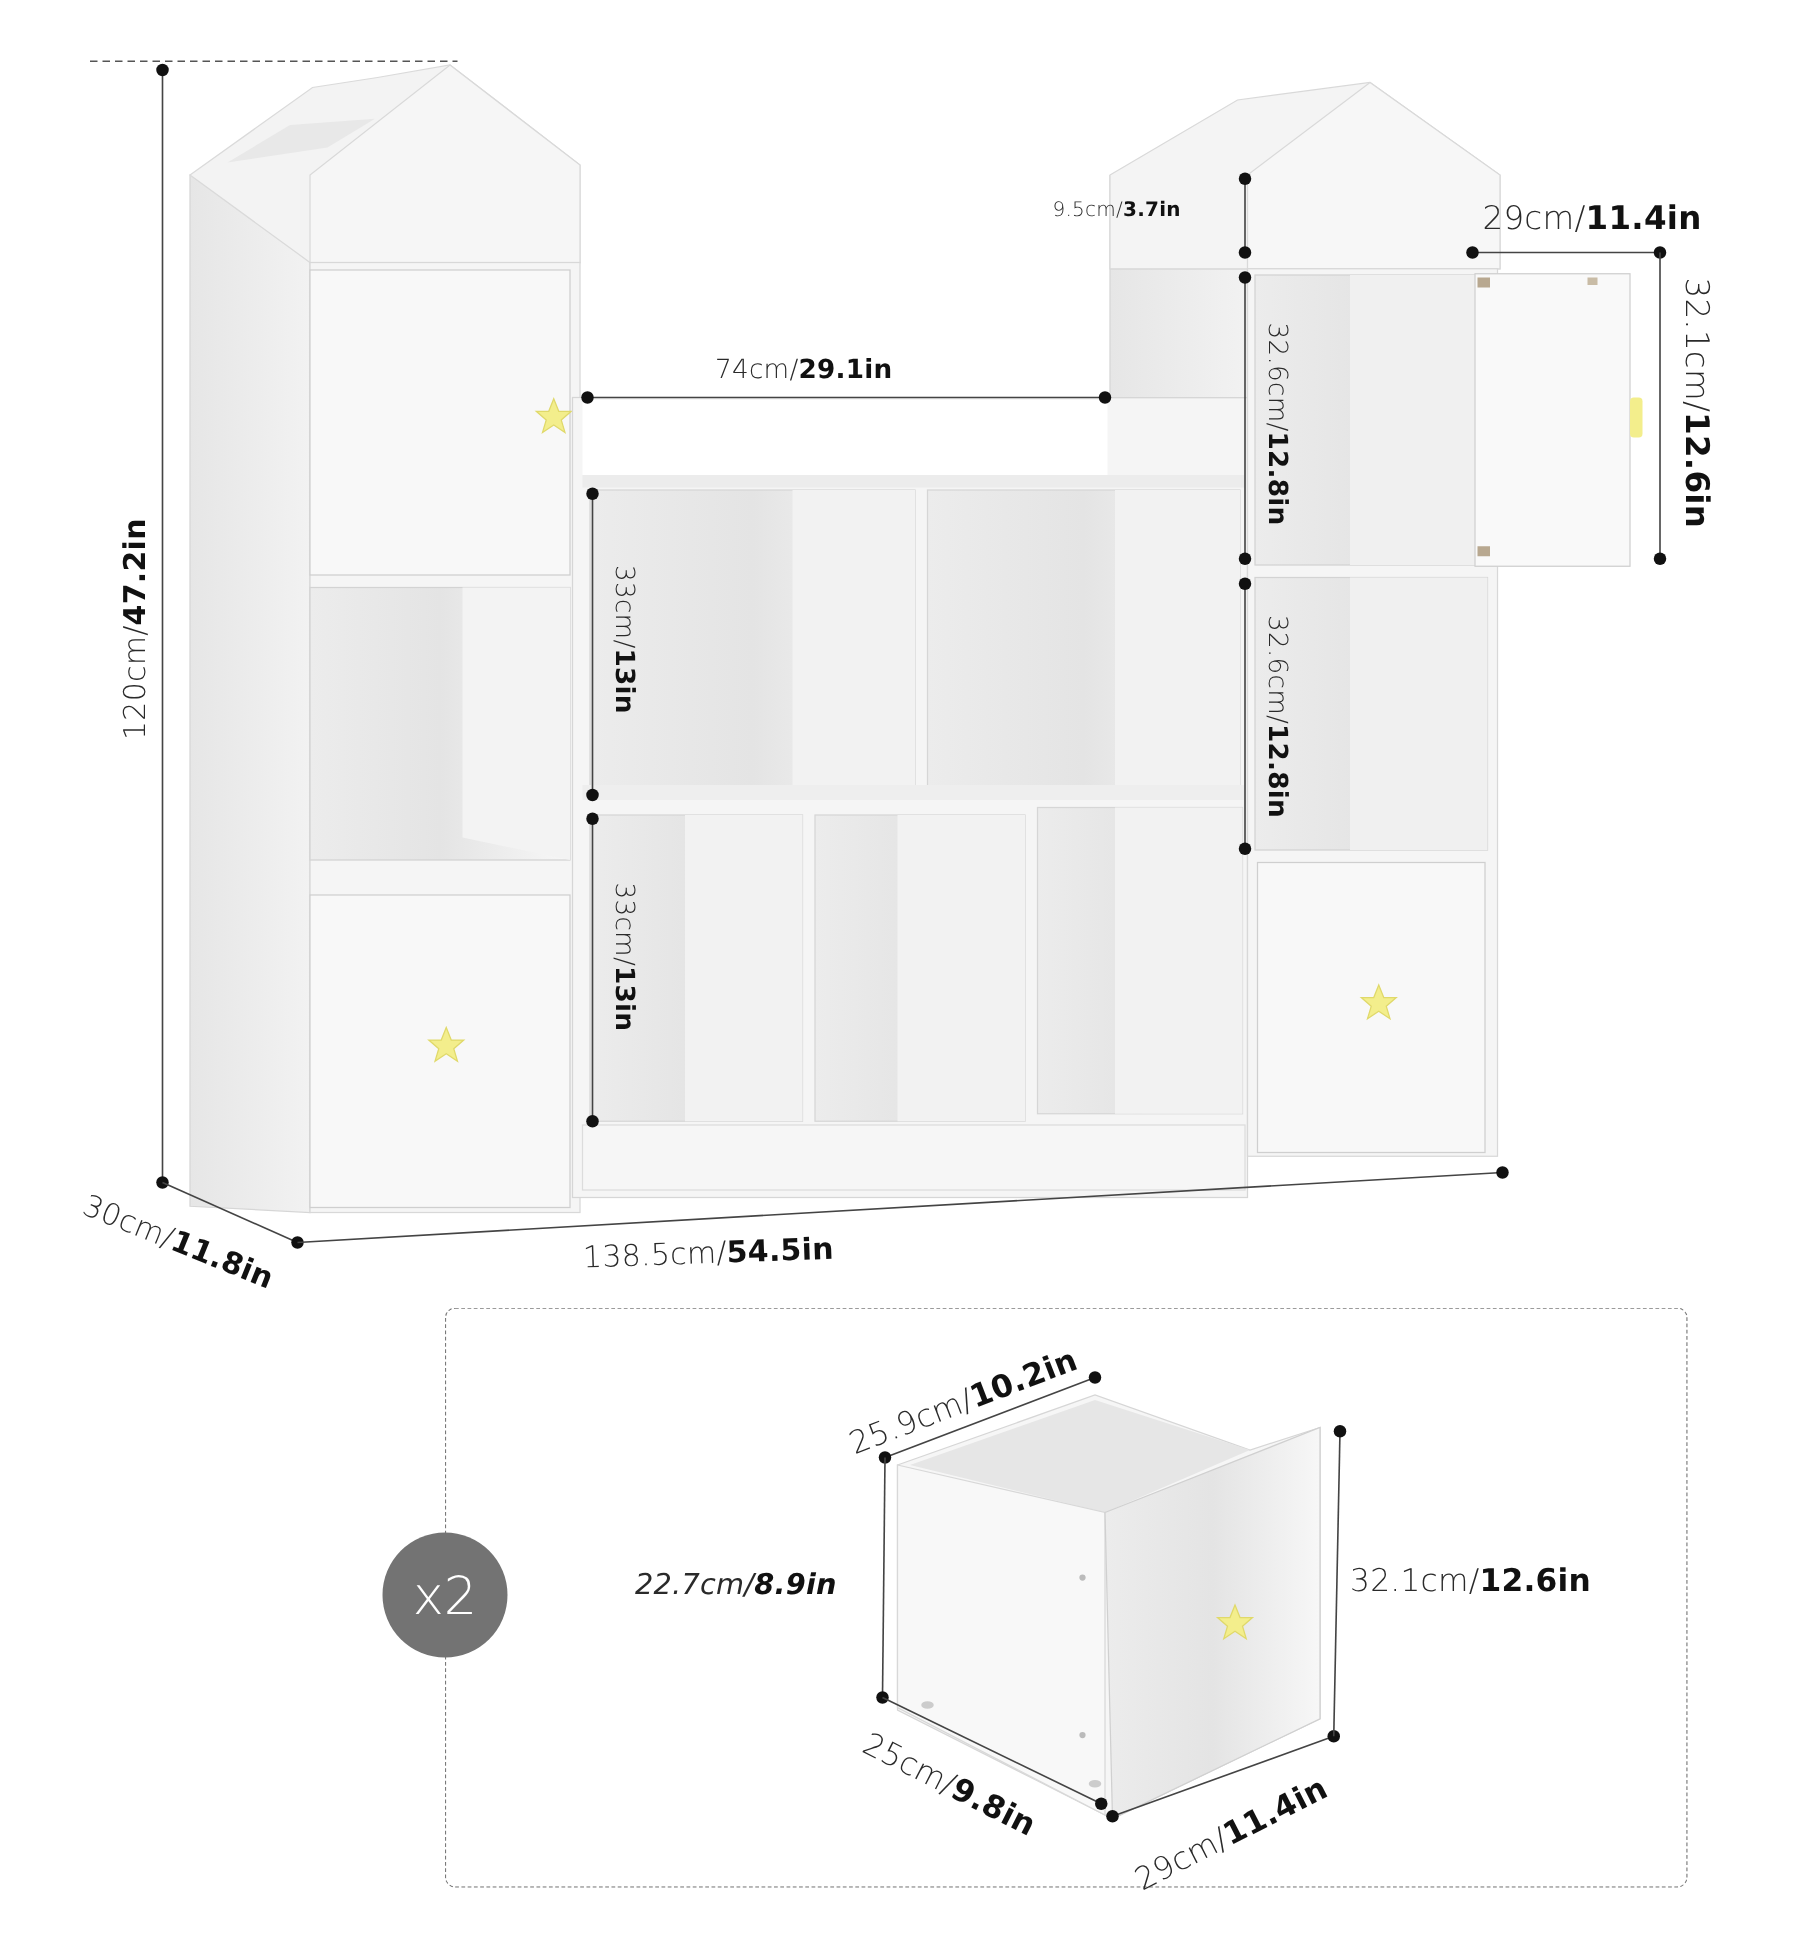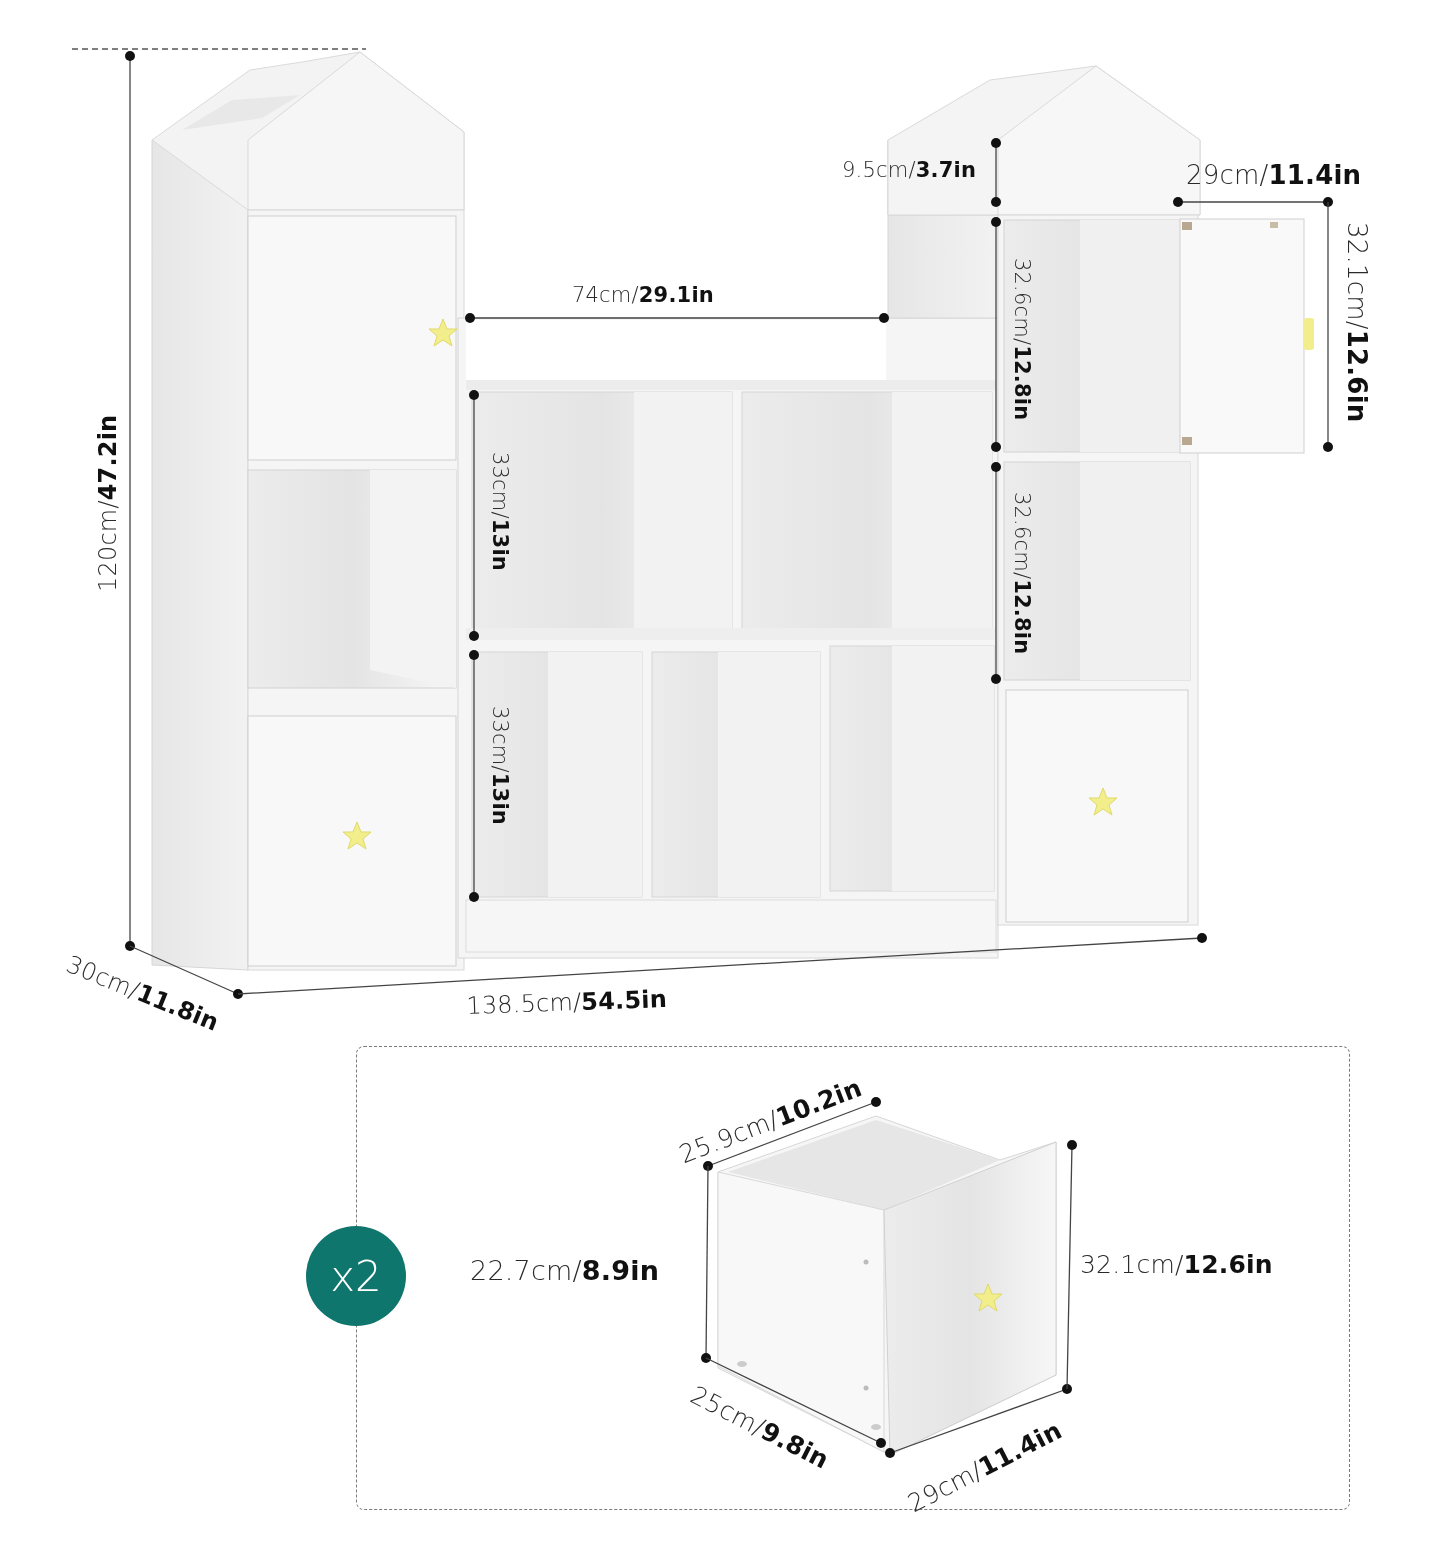--- a/index.html
+++ b/index.html
@@ -6,21 +6,21 @@
   body { width: 1445px; height: 1562px; position: relative; overflow: hidden;
          font-family: "DejaVu Sans", "Liberation Sans", sans-serif; }
   svg#diagram { position: absolute; left: 0; top: 0; }
   .lbl { position: absolute; white-space: nowrap; color: #1c1c1c;
          font-size: 24px; line-height: 1; letter-spacing: 0.2px; }
   .lbl .cm { font-weight: 300; color: #2a2a2a; }
   .lbl .in { font-weight: 700; color: #111; }
   .rot-ccw { transform-origin: 0 0; transform: rotate(-90deg); }
   .rot-cw  { transform-origin: 0 0; transform: rotate(90deg); }
   .badge { position: absolute; left: 306px; top: 1226px; width: 100px; height: 100px;
-           border-radius: 50%; background: #0f766e; color: #fff; display: flex;
+           border-radius: 50%; background: #737373; color: #fff; display: flex;
            align-items: center; justify-content: center; font-size: 42px; font-weight: 300; }
   .inset { position: absolute; left: 356px; top: 1046px; width: 994px; height: 464px;
            border: 1.5px dashed #7a7a7a; border-radius: 8px; box-sizing: border-box; }
 </style>
 </head>
 <body>
 
 <svg id="diagram" width="1445" height="1562" viewBox="0 0 1445 1562" xmlns="http://www.w3.org/2000/svg">
   <defs>
     <linearGradient id="sideG" x1="0" x2="1" y1="0" y2="0">
@@ -166,21 +166,21 @@
 </div>
 
 <div class="lbl" style="left:466px; top:994px; transform:rotate(-2deg); transform-origin:0 0;">
   <span class="cm">138.5cm/</span><span class="in">54.5in</span>
 </div>
 
 <div class="lbl" style="left:572px; top:285px; font-size:21px;">
   <span class="cm">74cm/</span><span class="in">29.1in</span>
 </div>
 
-<div class="lbl" style="left:842px; top:160px; font-size:21px;">
+<div class="lbl" style="left:842px; top:160px; font-size:16px;">
   <span class="cm">9.5cm/</span><span class="in">3.7in</span>
 </div>
 
 <div class="lbl" style="left:1186px; top:162px; font-size:26px;">
   <span class="cm">29cm/</span><span class="in">11.4in</span>
 </div>
 
 <div class="lbl rot-cw" style="left:1370px; top:222px; font-size:26px;">
   <span class="cm">32.1cm/</span><span class="in">12.6in</span>
 </div>
@@ -201,21 +201,21 @@
   <span class="cm">33cm/</span><span class="in">13in</span>
 </div>
 
 <div class="inset"></div>
 <div class="badge">x2</div>
 
 <div class="lbl" style="left:676px; top:1144px; font-size:25px; transform:rotate(-21deg); transform-origin:0 0;">
   <span class="cm">25.9cm/</span><span class="in">10.2in</span>
 </div>
 
-<div class="lbl" style="left:470px; top:1257px; font-size:27px;">
+<div class="lbl" style="left:508px; top:1257px; font-size:23px;font-style:italic;">
   <span class="cm">22.7cm/</span><span class="in">8.9in</span>
 </div>
 
 <div class="lbl" style="left:1080px; top:1252px; font-size:25px;">
   <span class="cm">32.1cm/</span><span class="in">12.6in</span>
 </div>
 
 <div class="lbl" style="left:698px; top:1382px; font-size:25px; transform:rotate(27deg); transform-origin:0 0;">
   <span class="cm">25cm/</span><span class="in">9.8in</span>
 </div>

